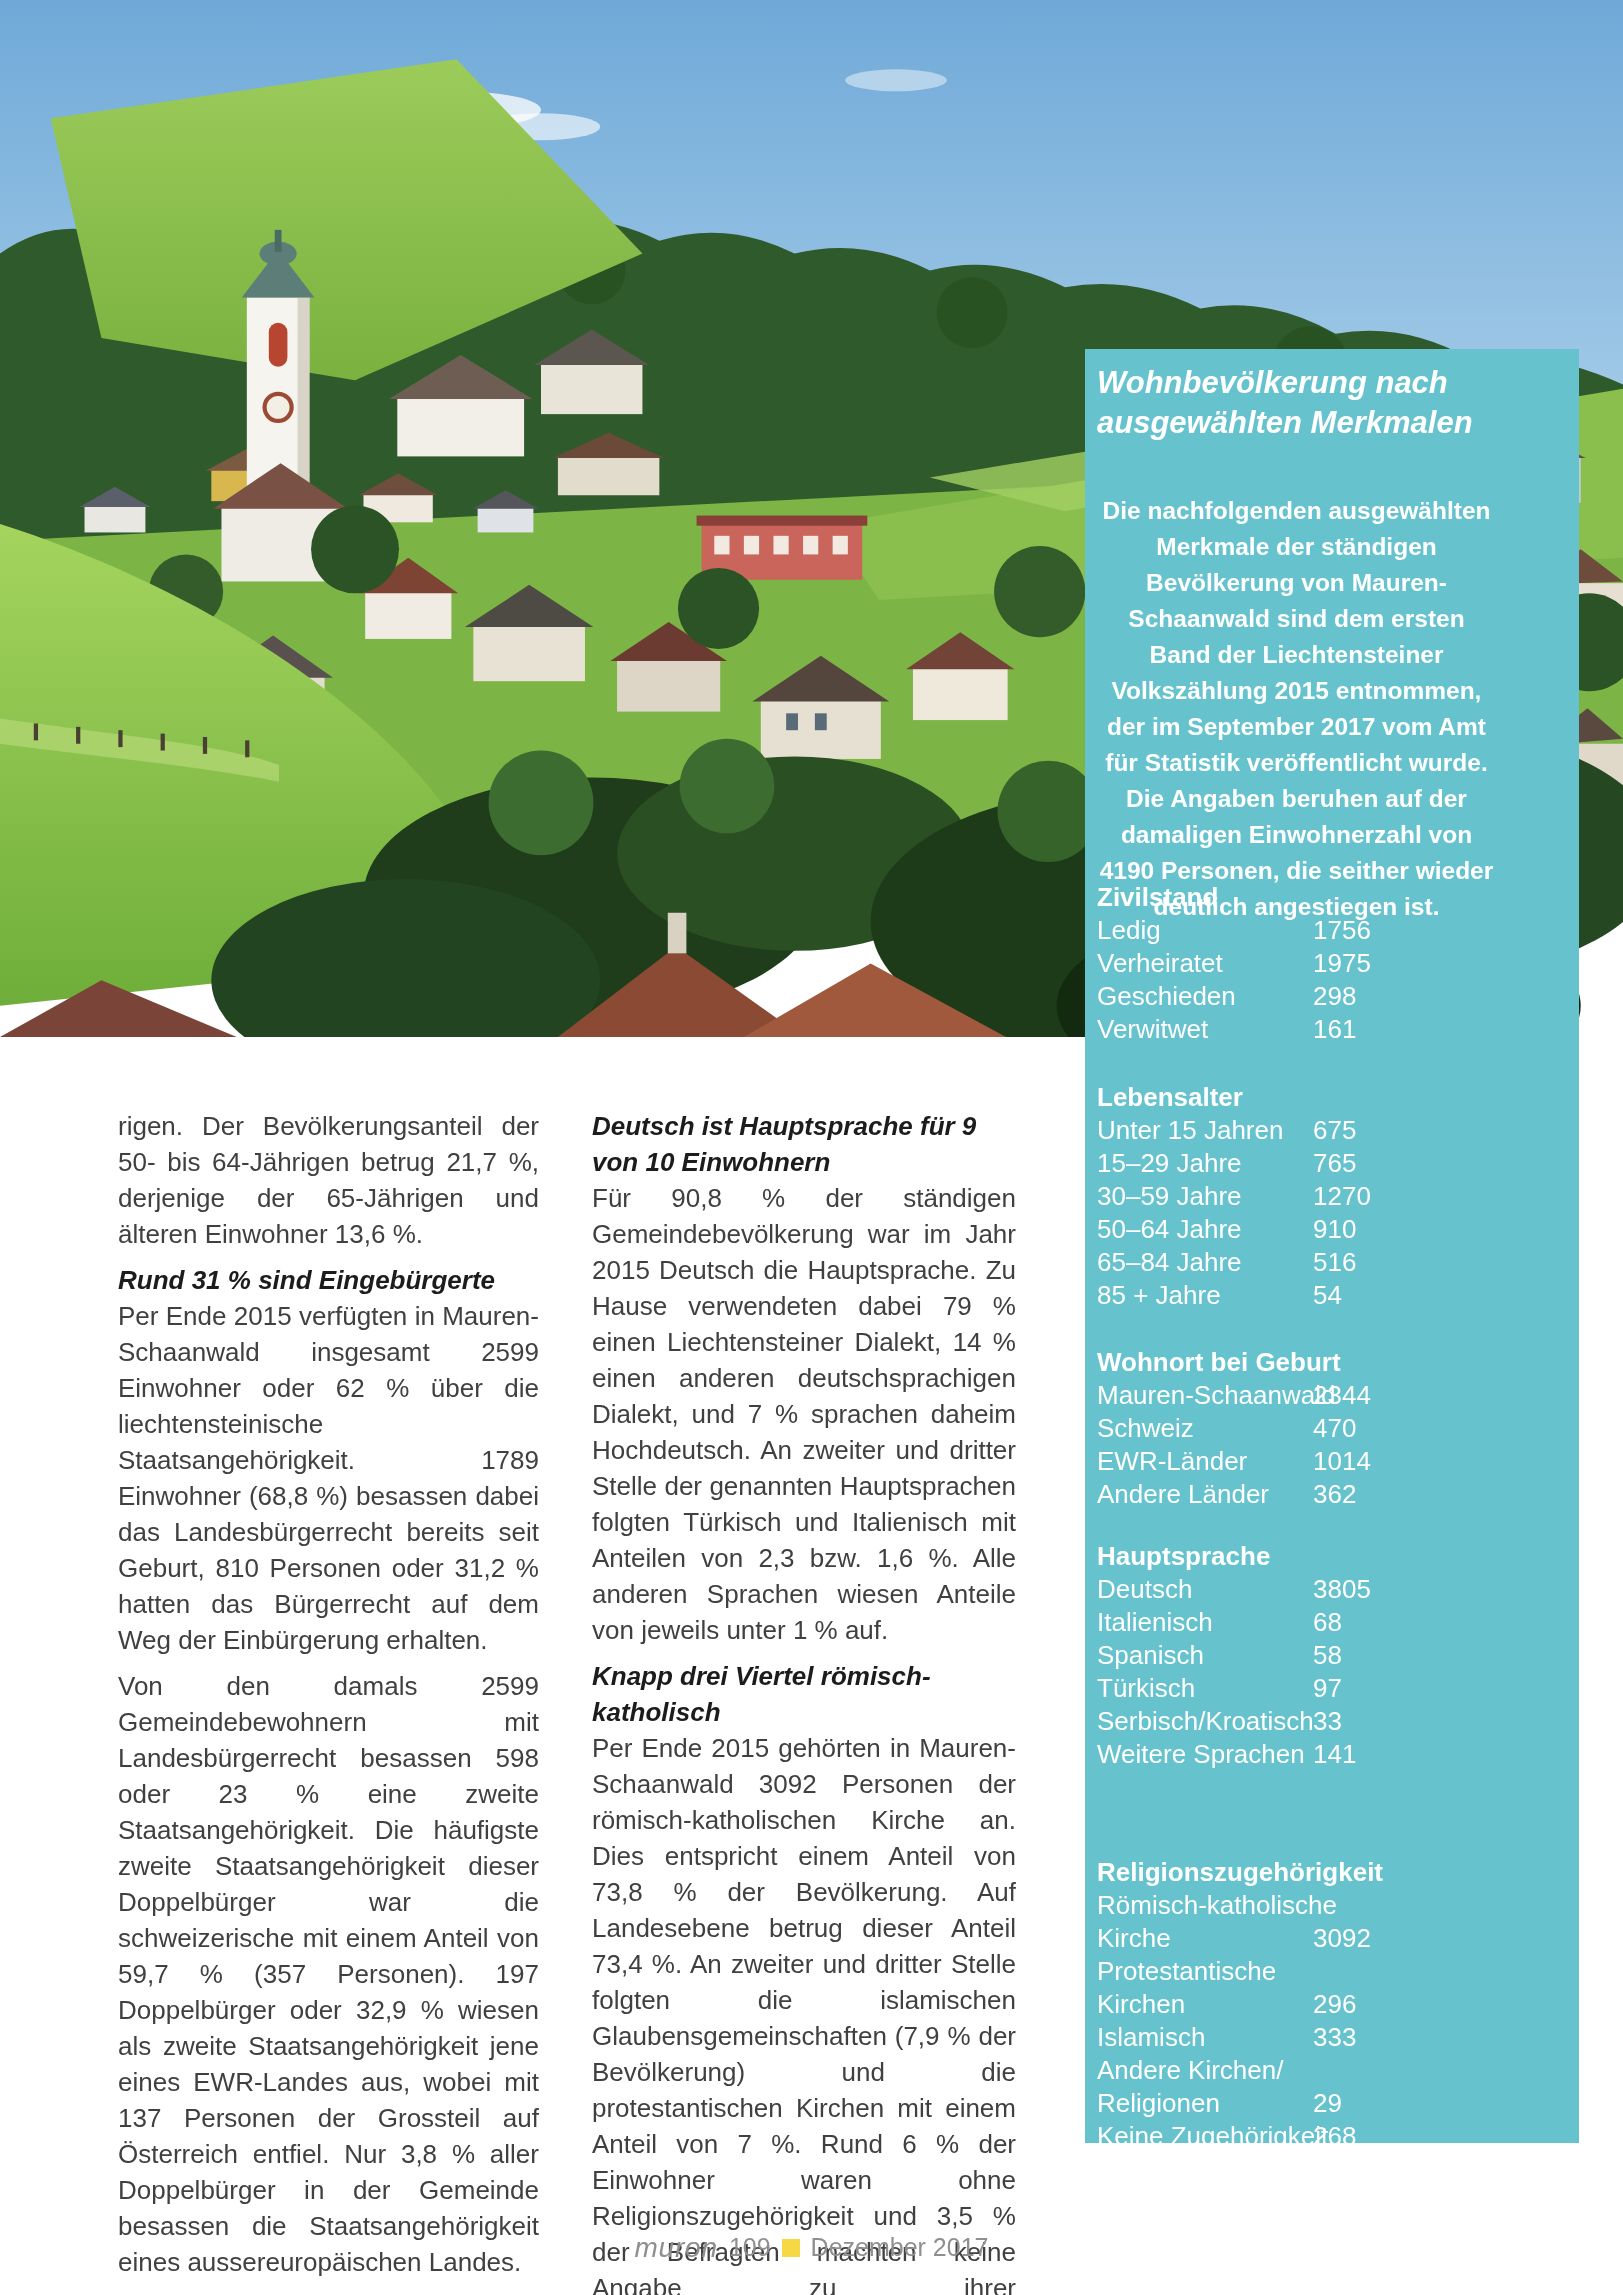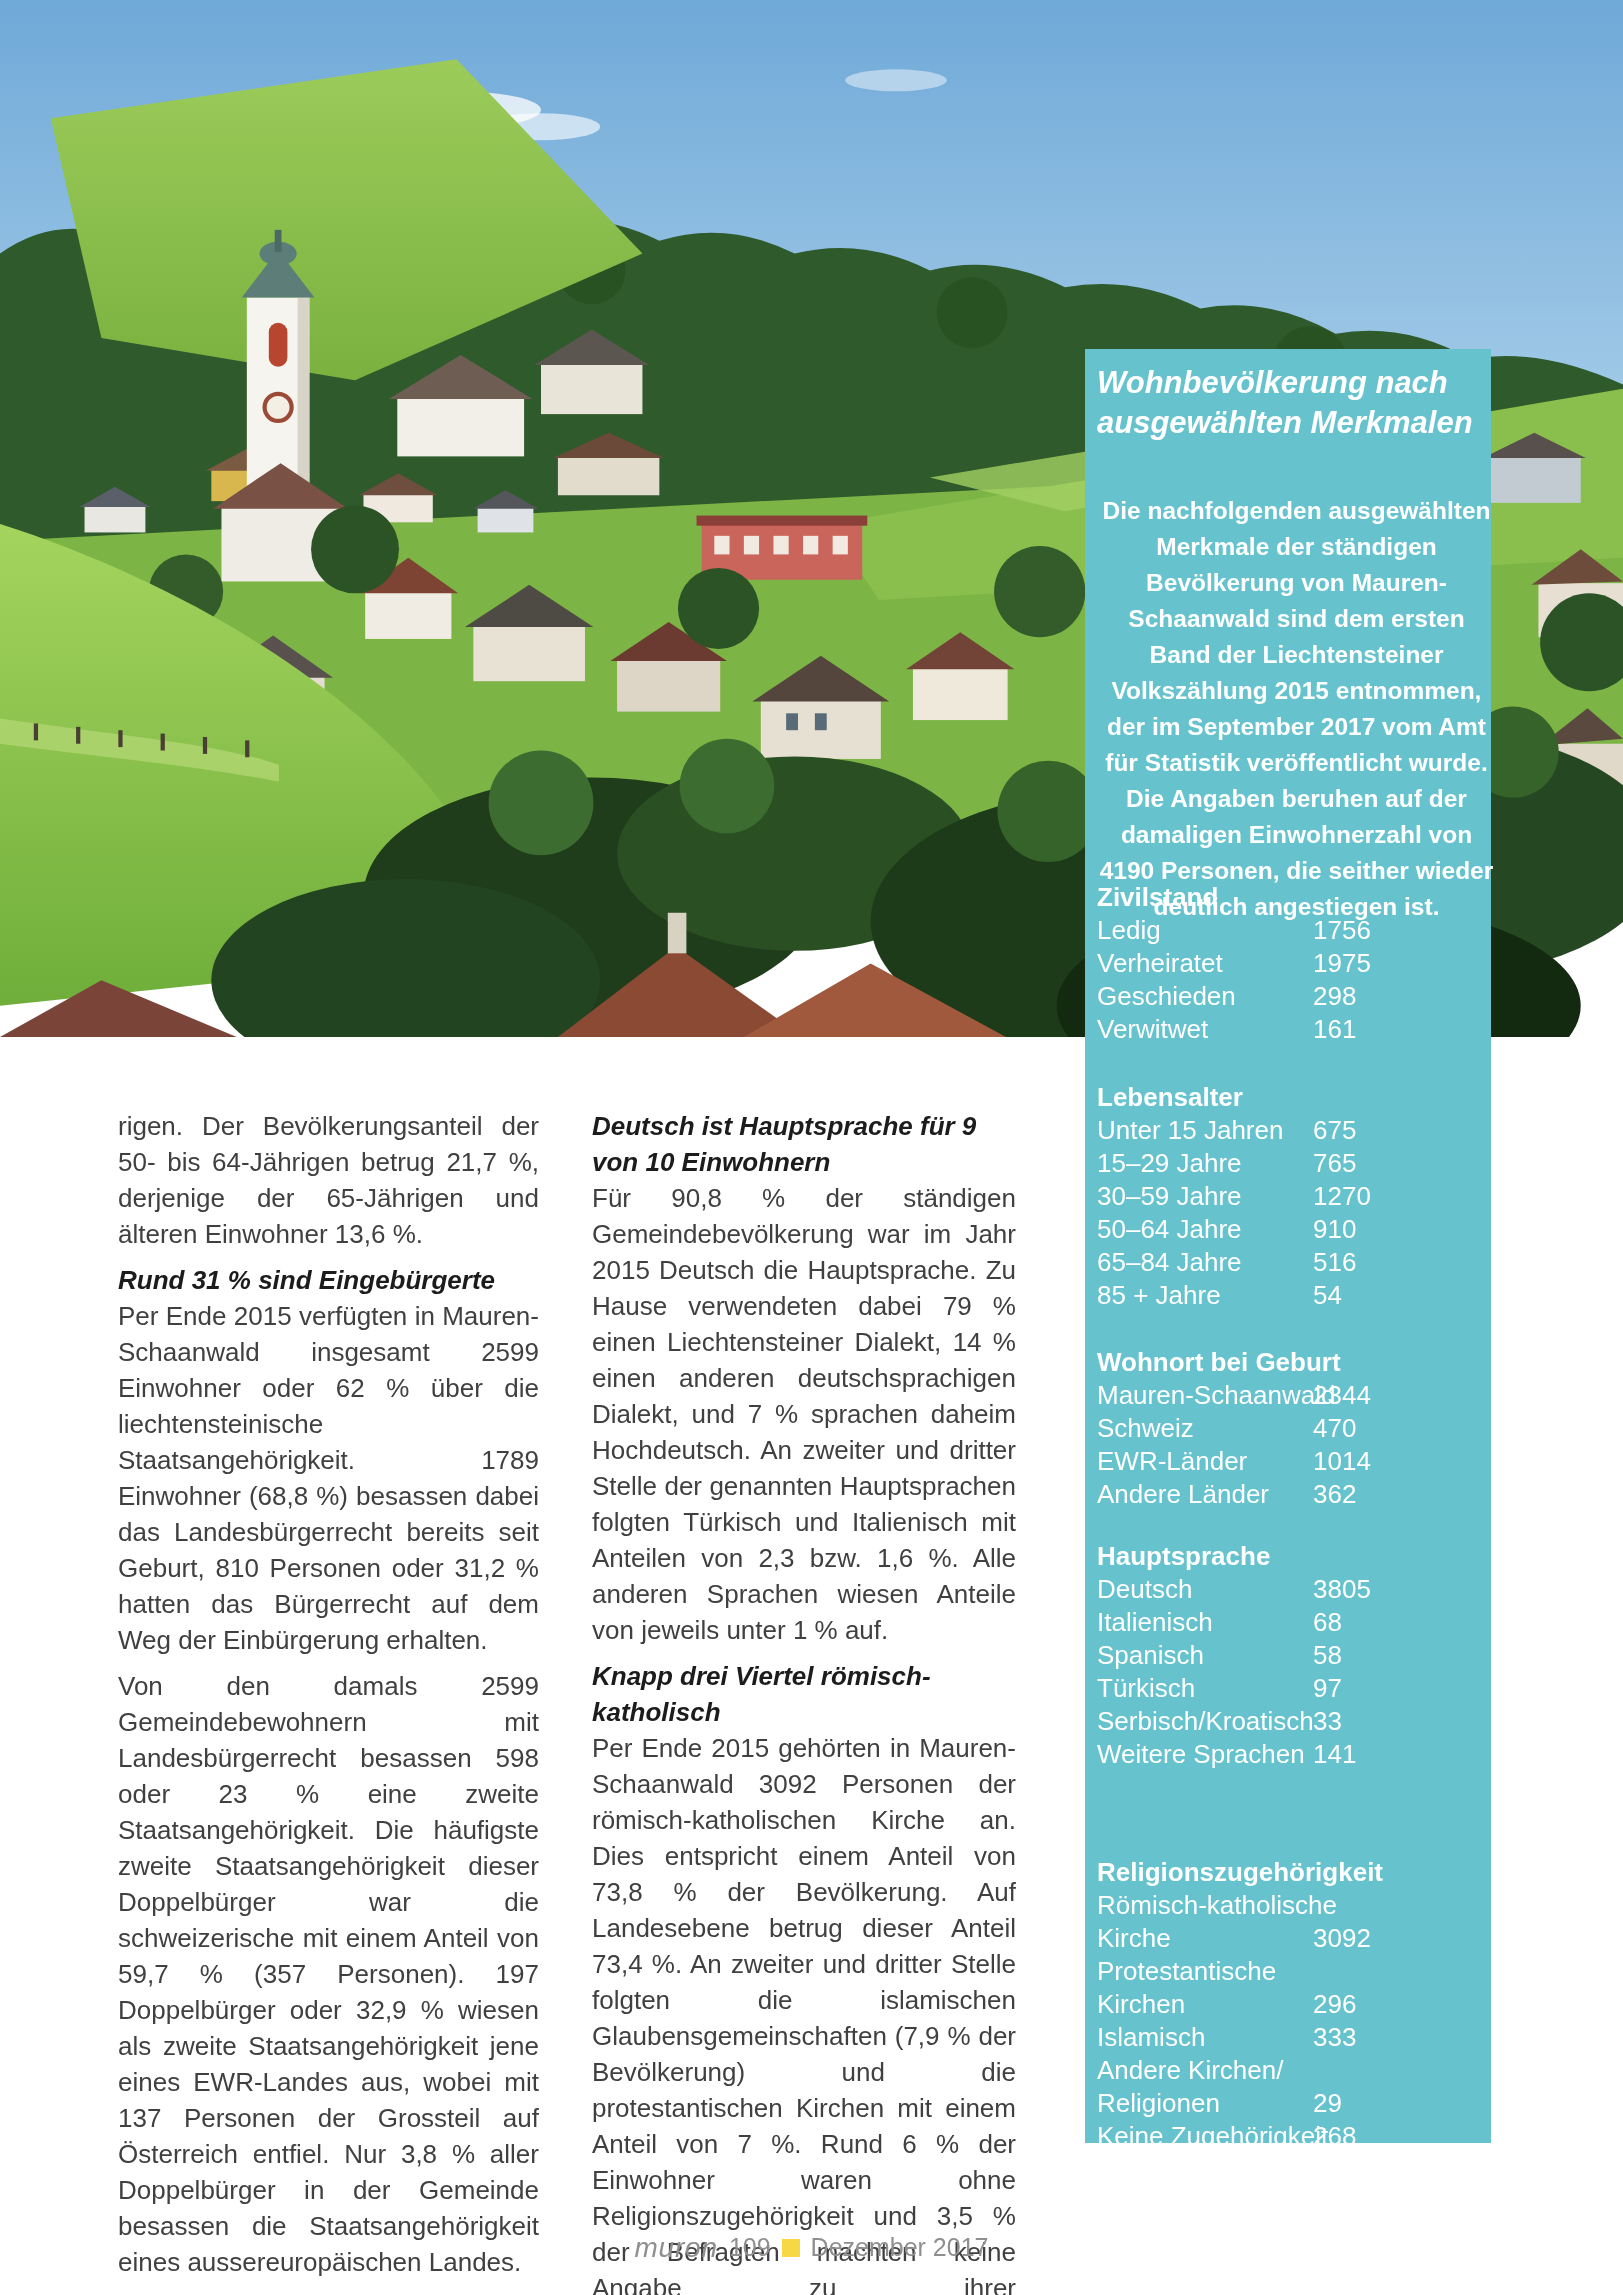--- a/index.html
+++ b/index.html
@@ -6,21 +6,21 @@
   .page{
     position:relative;width:1623px;height:2295px;background:#ffffff;
     font-family:"Liberation Sans","DejaVu Sans",sans-serif;
     overflow:hidden;margin:0 auto;
   }
   
   .photo{position:absolute;left:0;top:0;width:1623px;height:1037px;}
   .photo svg{display:block;width:100%;height:100%;}
   
   .infobox{
-    position:absolute;left:1085px;top:349px;width:406px;height:1794px;
+    position:absolute;left:1085px;top:349px;width:494px;height:1794px;
     background:#66c3ce;color:#ffffff;
   }
   .ib-title{
     position:absolute;top:13.5px;left:12px;width:391px;
     font-size:31px;line-height:40px;font-weight:bold;font-style:italic;
   }
   .ib-intro{
     position:absolute;top:144px;left:12px;width:399px;
     font-size:24.5px;line-height:36px;font-weight:bold;text-align:center;
   }

